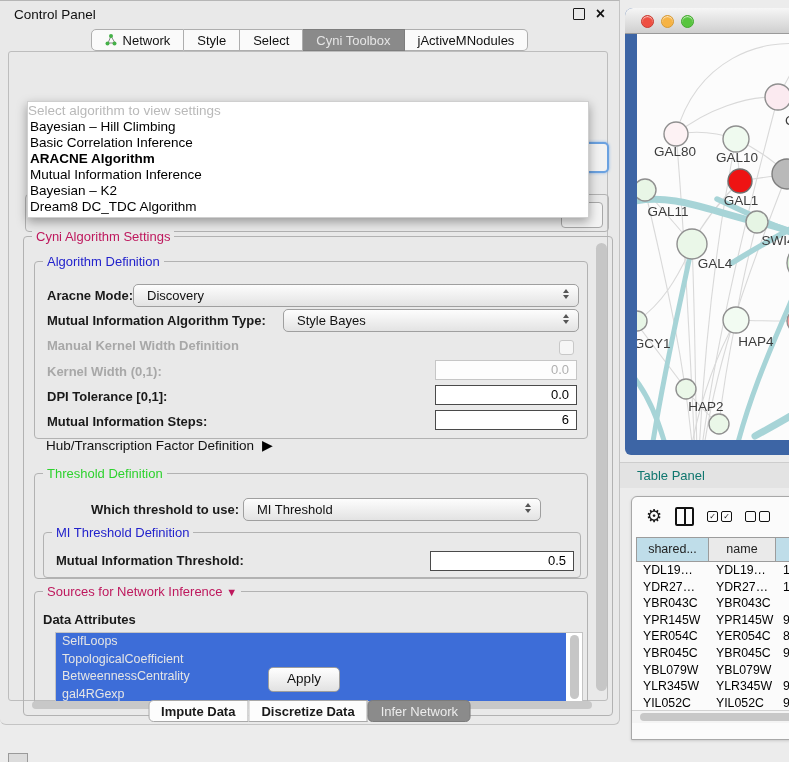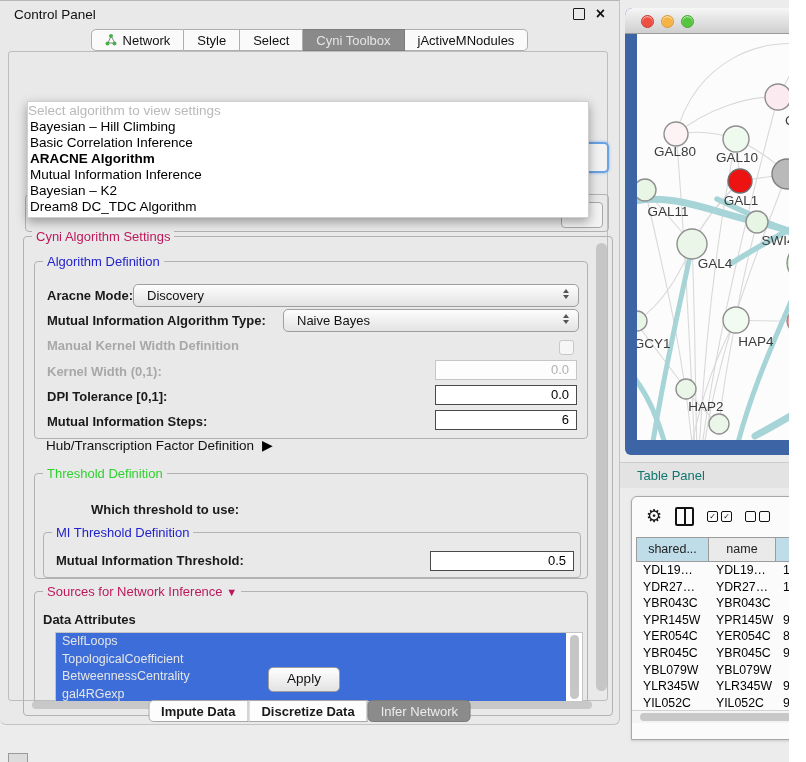--- a/index.html
+++ b/index.html
@@ -192,21 +192,21 @@
           <div class="combo" style="left:98px;top:22px;width:446px;">
             <span>Discovery</span>
             <span class="stepper">
                 <span class="tri-up"></span>
                 <span class="tri-dn"></span>
               </span>
           </div>
 
           <span class="blabel" style="left:12px;top:47px;line-height:23px;">Mutual Information Algorithm Type:</span>
           <div class="combo" style="left:248px;top:47px;width:296px;">
-            <span>Naive Bayes</span>
+            <span>Style Bayes</span>
             <span class="stepper">
                 <span class="tri-up"></span>
                 <span class="tri-dn"></span>
               </span>
           </div>
 
           <span class="blabel dis" style="left:12px;top:76px;">Manual Kernel Width Definition</span>
           <span class="checkbox" style="left:524px;top:78px;"></span>
 
           <span class="blabel dis" style="left:12px;top:100px;line-height:20px;">Kernel Width (0,1):</span>
@@ -221,20 +221,27 @@
 
         <div class="abs" style="left:22px;top:199px;height:18px;font-size:13.5px;color:#111;display:flex;align-items:center;gap:8px;">
           <span>Hub/Transcription Factor Definition</span>
           <span style="font-size:14px;color:#000;">▶</span>
         </div>
 
         <div class="grp" style="left:10px;top:236px;width:552px;height:104px;">
           <span class="grp-title green">Threshold Definition</span>
 
           <span class="blabel" style="left:56px;top:24px;line-height:23px;">Which threshold to use:</span>
+          <div class="combo" style="left:208px;top:24px;width:298px;">
+            <span>MI Threshold</span>
+            <span class="stepper">
+                <span class="tri-up"></span>
+                <span class="tri-dn"></span>
+              </span>
+          </div>
 
           <div class="grp" style="left:8px;top:58px;width:536px;height:44px;">
             <span class="grp-title blue">MI Threshold Definition</span>
             <span class="blabel" style="left:12px;top:18px;line-height:20px;">Mutual Information Threshold:</span>
             <div class="tfield" style="left:386px;top:18px;width:144px;">0.5</div>
           </div>
         </div>
 
         <div class="grp" style="left:10px;top:354px;width:552px;height:112px;">
           <span class="grp-title">

